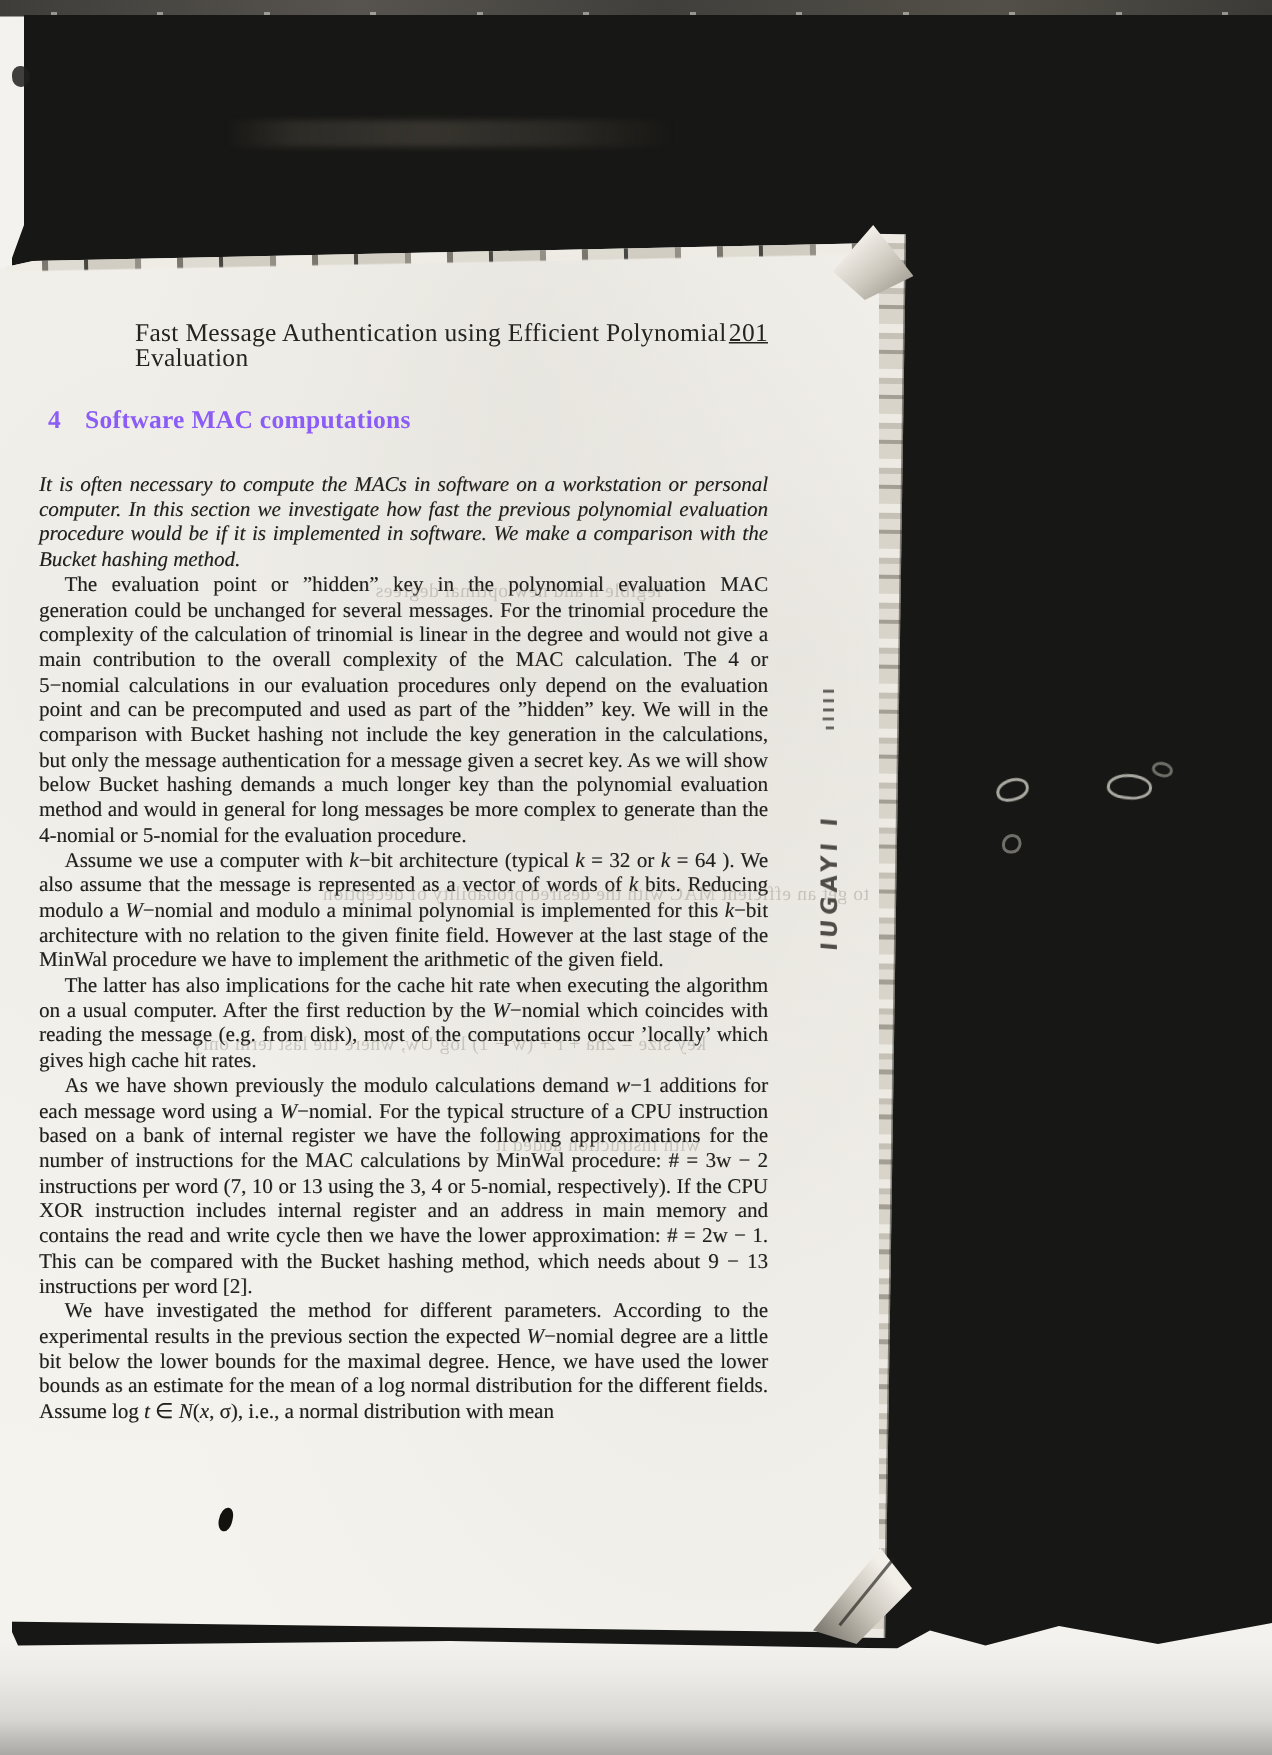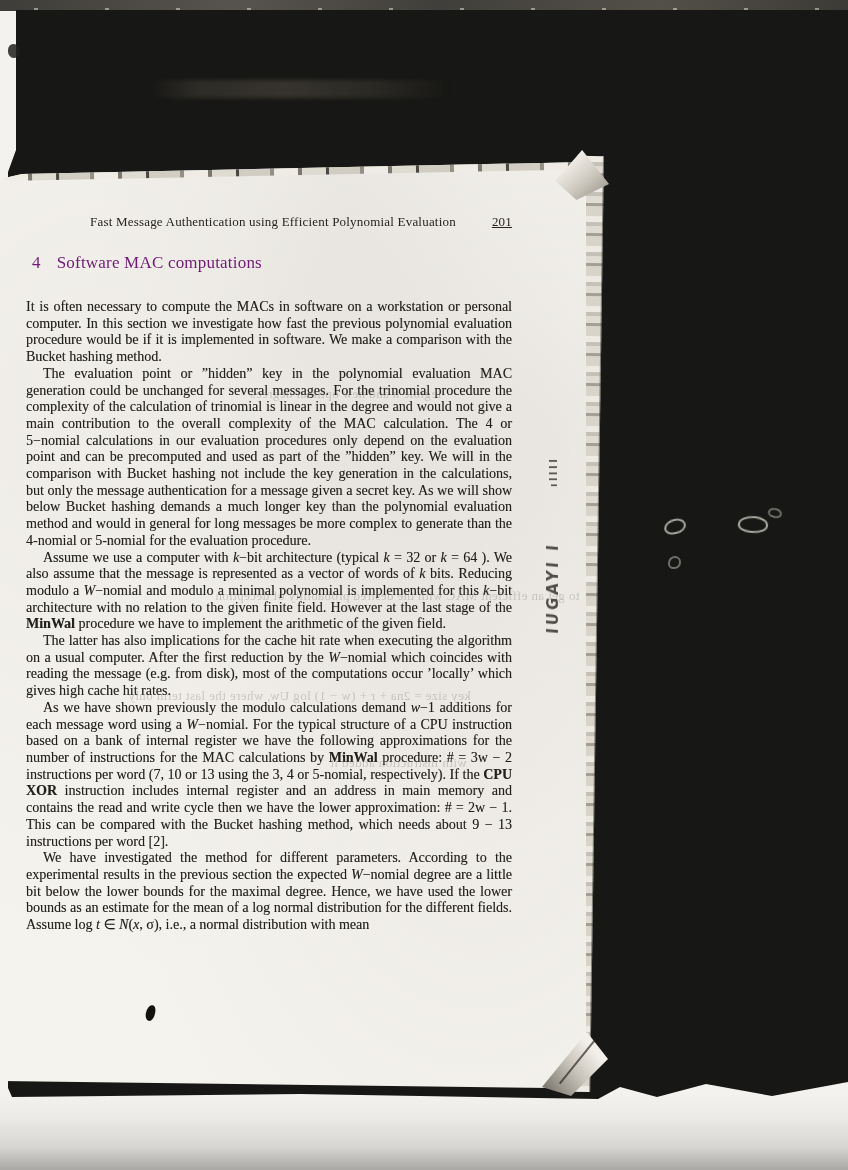--- a/index.html
+++ b/index.html
@@ -53,33 +53,33 @@
       radial-gradient(ellipse at 60% 8%,rgba(100,95,80,.06),transparent 50%),
       radial-gradient(ellipse at 92% 30%,rgba(110,100,85,.07),transparent 45%);
   }
   .torn{
     position:absolute;left:18px;top:8px;width:600px;height:13px;
     transform-origin:0 50%;transform:rotate(-1.15deg);
     background:repeating-linear-gradient(90deg,#efece5 0 24px,#726d64 24px 28px,#ddd9d0 28px 52px,#3b3934 52px 55px,#cfcabf 55px 86px,#8d887e 86px 90px);
     filter:blur(.4px);opacity:.92;
   }
   .content{position:relative;margin-left:40px;width:486px;padding-top:53px;}
-  .running-header{display:flex;margin-left:64px;font-size:13px;line-height:17px;color:#26241f;letter-spacing:.2px;}
+  .running-header{display:flex;margin-left:64px;font-size:17px;line-height:17px;color:#26241f;letter-spacing:.2px;}
   .running-header .num{margin-left:auto;text-decoration:underline;}
   p.lead{margin:10px 0 0 0;}
-  h2.sec{margin:22px 0 0 6px;font-size:17px;line-height:22px;font-weight:400;color:#701a75;letter-spacing:.2px;}
+  h2.sec{margin:22px 0 0 6px;font-size:17px;line-height:22px;font-weight:700;color:#8b5cf6;letter-spacing:.2px;}
   h2.sec .num{margin-right:16px;}
   .body{margin-top:25px;}
   .body p{margin:0;text-indent:17px;}
-  .body p:first-child{text-indent:0;}
+  .body p:first-child{text-indent:0;font-style:italic;}
   .body p, p.lead{
     font-size:14px;line-height:16.7px;text-align:justify;color:#211f1c;
     text-shadow:.3px 0 0 rgba(33,31,28,.4);
   }
-  i{font-style:italic;} b{font-weight:700;}
+  i{font-style:italic;} b{font-weight:400;}
   
   .ghost{
     position:absolute;font-size:13px;color:#7a756b;opacity:.32;white-space:nowrap;
     transform:scaleX(-1);filter:blur(.5px);letter-spacing:.4px;
   }
   .g1{left:264px;top:226px;}
   .g2{left:229px;top:428px;}
   .g3{left:142px;top:528px;}
   .g4{left:344px;top:595px;}
   .stamp{position:absolute;left:558px;top:270px;width:30px;height:220px;}

